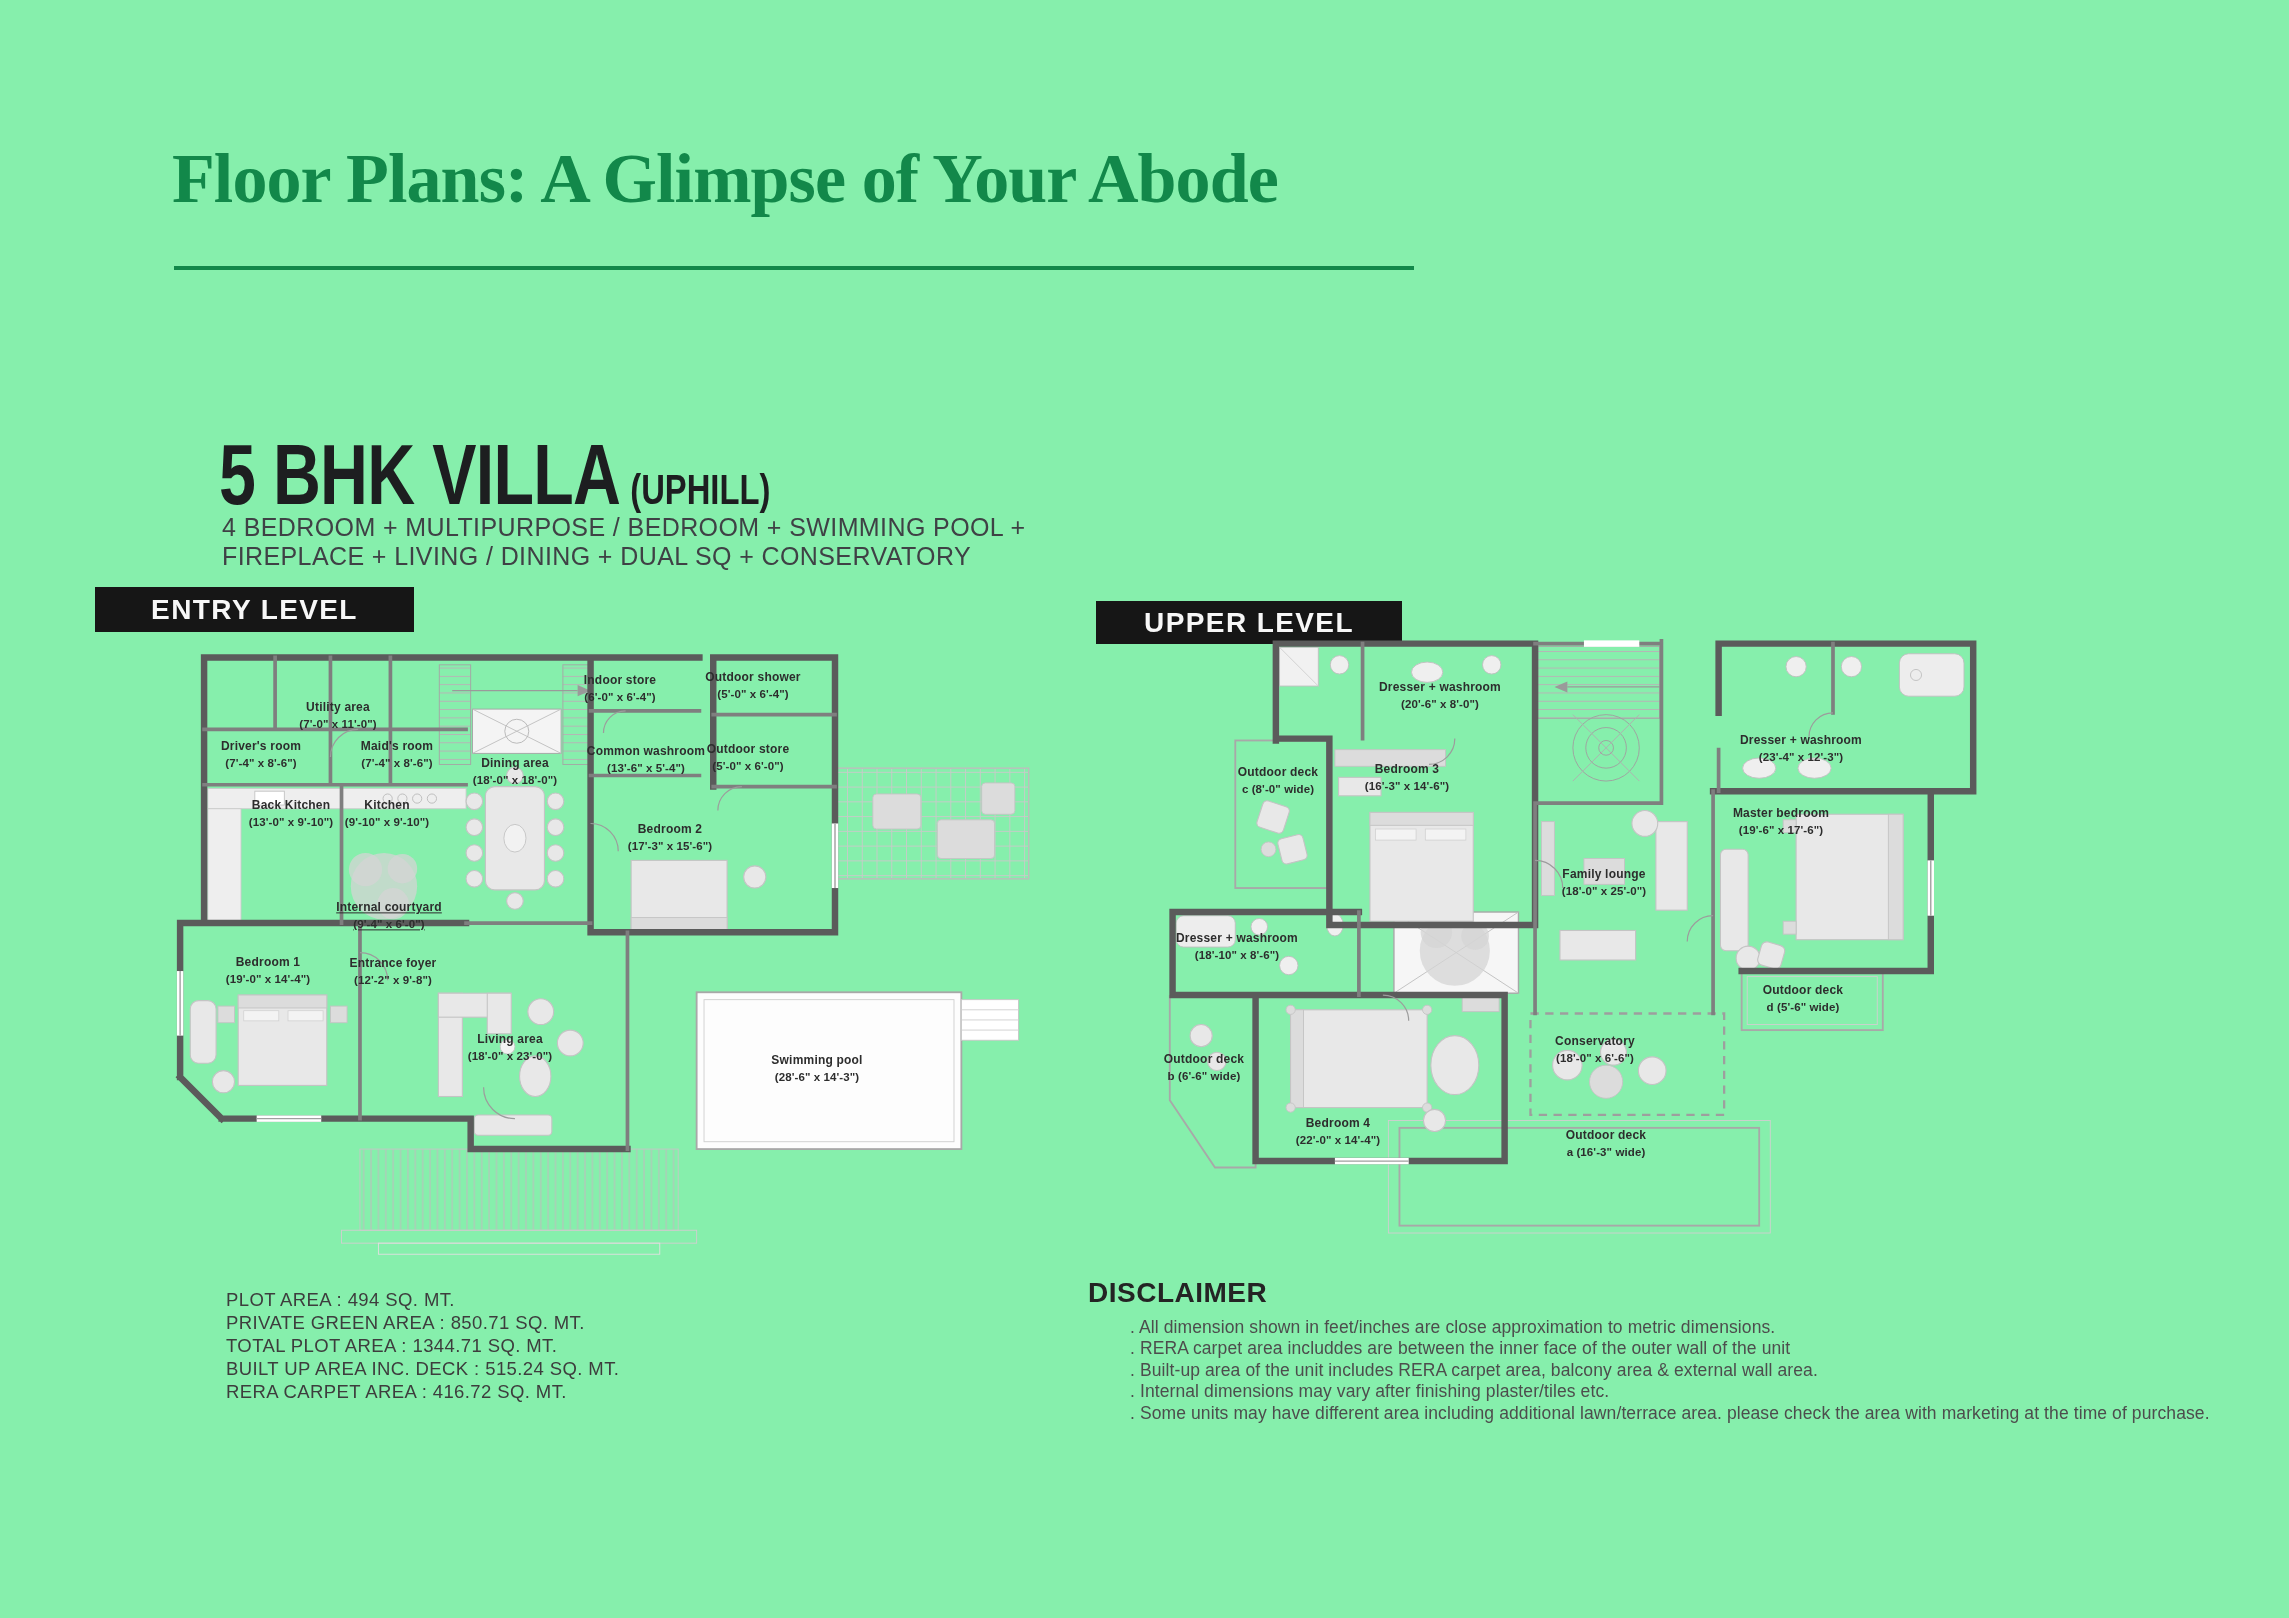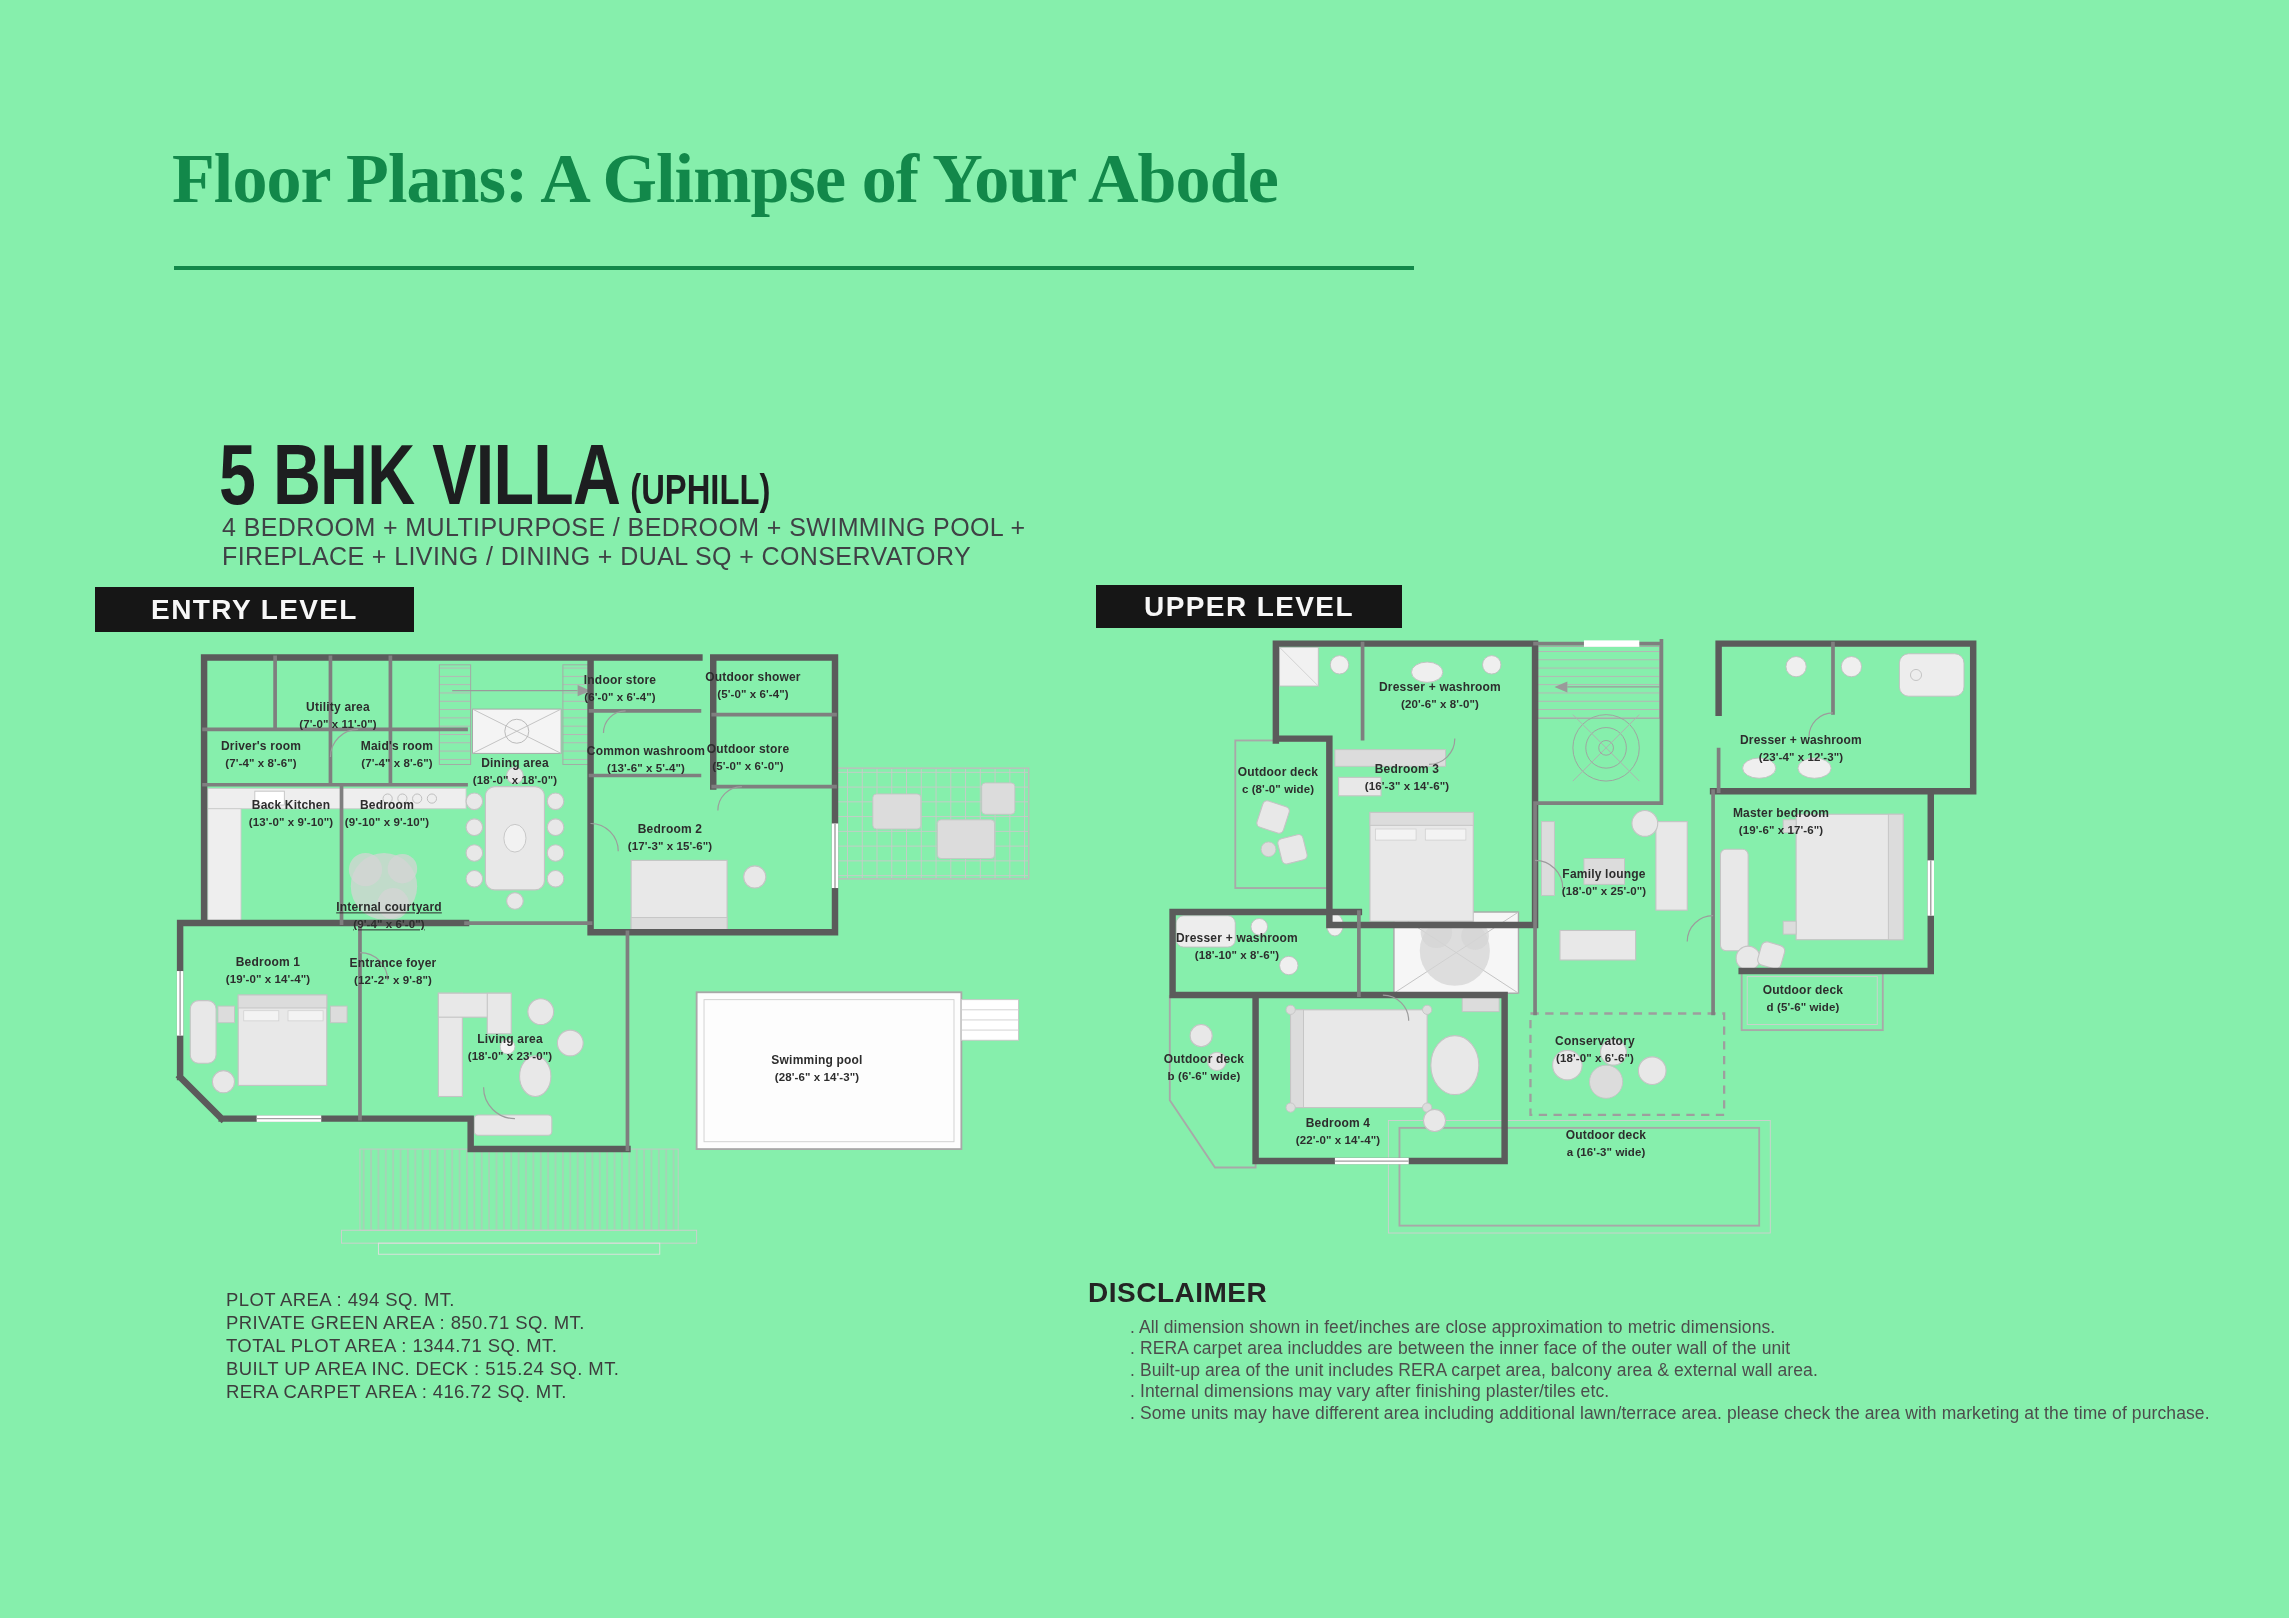--- a/index.html
+++ b/index.html
@@ -16,21 +16,21 @@
       transform:scaleX(.78);transform-origin:left top;color:#1d1e20;}
   .villa-heading .big{font-size:85px;font-weight:bold;letter-spacing:-0.9px;}
   .villa-heading .small{font-size:42px;font-weight:bold;margin-left:13px;letter-spacing:0;}
   .villa-sub{position:absolute;left:222px;top:513px;font-size:25px;line-height:29px;
       color:#3f4145;letter-spacing:0.4px;white-space:nowrap;}
 
   .level-badge{position:absolute;background:#161616;color:#f7f7f7;display:flex;
       align-items:center;justify-content:center;font-size:28px;font-weight:bold;
       letter-spacing:1.4px;white-space:nowrap;}
   .badge-entry{left:95px;top:587px;width:319px;height:45px;}
-  .badge-upper{left:1096px;top:585px;width:306px;height:43px;}
+  .badge-upper{left:1096px;top:601px;width:306px;height:43px;}
 
   
   .plan-svg{position:absolute;}
   #entry-svg{left:109px;top:639px;}
   #upper-svg{left:1150px;top:639px;}
 
   .room-label{position:absolute;transform:translate(-50%,-50%);text-align:center;
       color:#2d2d2d;white-space:nowrap;line-height:1.5;}
   .room-label .rname{font-size:12px;font-weight:bold;letter-spacing:0.2px;}
   .room-label .rdims{font-size:11.5px;font-weight:bold;letter-spacing:0.1px;}
@@ -287,21 +287,21 @@
       </div>
       <div class="room-label" style="left: 397px; top: 755px;">
         <div class="rname">Maid's room</div>
         <div class="rdims">(7'-4" x 8'-6")</div>
       </div>
       <div class="room-label" style="left: 291px; top: 814px;">
         <div class="rname">Back Kitchen</div>
         <div class="rdims">(13'-0" x 9'-10")</div>
       </div>
       <div class="room-label" style="left: 387px; top: 814px;">
-        <div class="rname">Bedroom</div>
+        <div class="rname">Kitchen</div>
         <div class="rdims">(9'-10" x 9'-10")</div>
       </div>
       <div class="room-label" style="left: 515px; top: 772px;">
         <div class="rname">Dining area</div>
         <div class="rdims">(18'-0" x 18'-0")</div>
       </div>
       <div class="room-label" style="left: 620px; top: 689px;">
         <div class="rname">Indoor store</div>
         <div class="rdims">(6'-0" x 6'-4")</div>
       </div>

